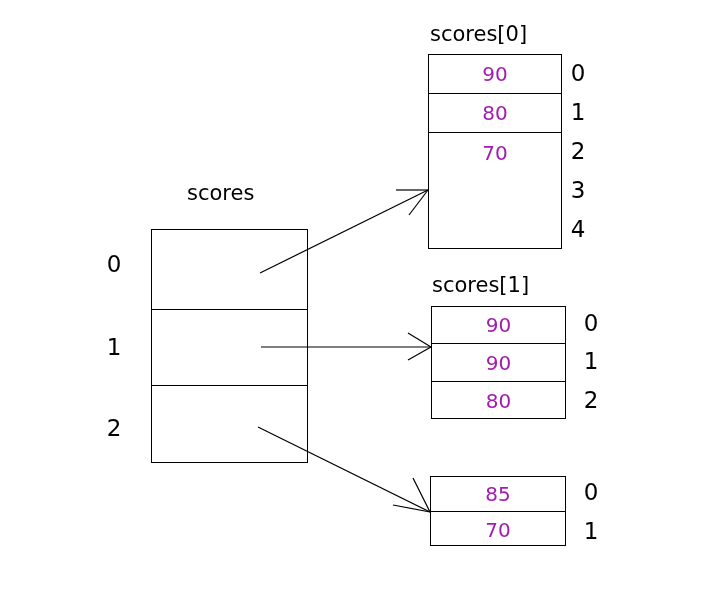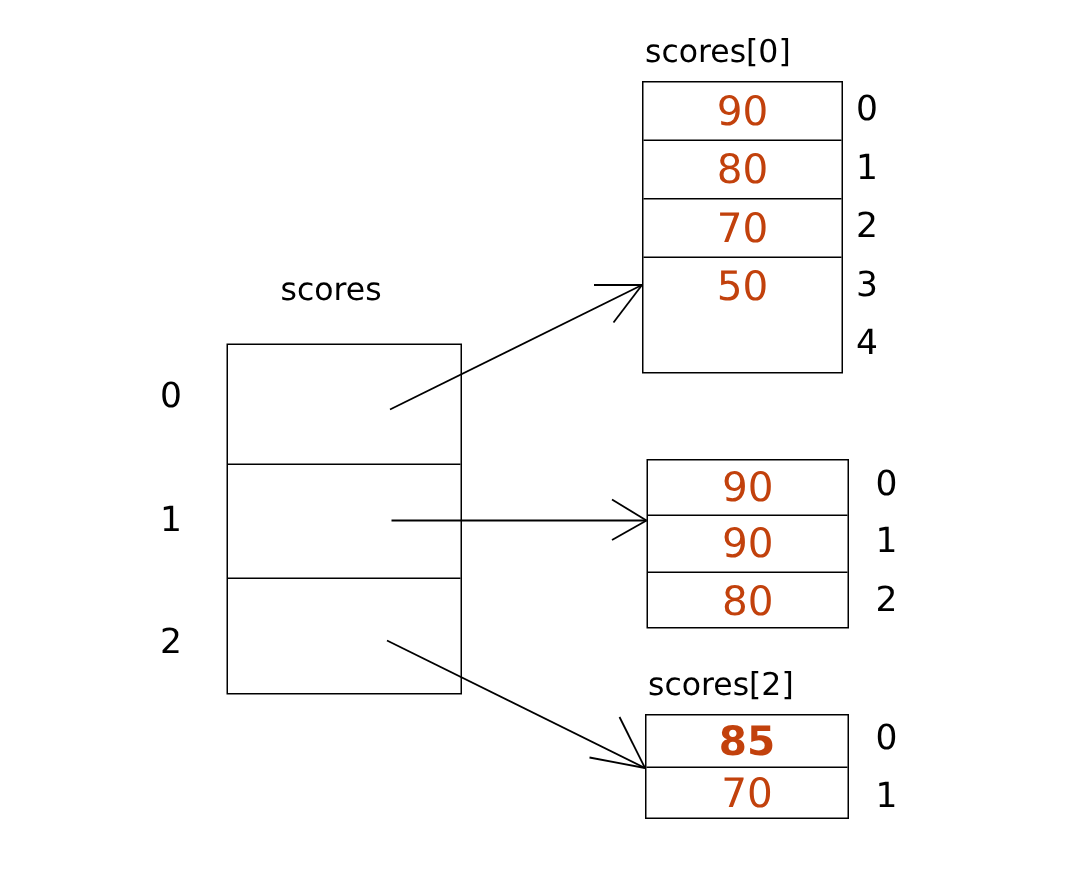--- a/index.html
+++ b/index.html
@@ -38,22 +38,22 @@
     border: 1px solid #000000;
     box-sizing: border-box;
     background: transparent;
   }
   .cell {
     box-sizing: border-box;
     border-bottom: 1px solid #000000;
     display: flex;
     align-items: center;
     justify-content: center;
-    color: #c2410c;
-    font-size: 27px;
+    color: #a21caf;
+    font-size: 20px;
     line-height: 1;
     text-align: right;
   }
   .cell:last-child {
     border-bottom: none;
   }
   .arrow-layer {
     position: absolute;
     left: 0;
     top: 0;
@@ -78,44 +78,43 @@
     <div class="cell" style="height:76px;"></div>
     <div class="cell" style="height:76px;"></div>
   </div>
 
   <div class="label" style="left:430px; top:24px;">scores[0]</div>
 
   <div class="array-box" style="left:428px; top:54px; width:134px; height:195px;">
     <div class="cell" style="height:39px;">90</div>
     <div class="cell" style="height:39px;">80</div>
     <div class="cell" style="height:39px;">70</div>
-    <div class="cell" style="height:39px;">50</div>
   </div>
 
   <div class="idx" style="left:568px; top:62px; width:20px;">0</div>
   <div class="idx" style="left:568px; top:101px; width:20px;">1</div>
   <div class="idx" style="left:568px; top:140px; width:20px;">2</div>
   <div class="idx" style="left:568px; top:179px; width:20px;">3</div>
   <div class="idx" style="left:568px; top:218px; width:20px;">4</div>
 
+  <div class="label" style="left:432px; top:275px;">scores[1]</div>
 
   <div class="array-box" style="left:431px; top:306px; width:135px; height:113px;">
     <div class="cell" style="height:37px;">90</div>
     <div class="cell" style="height:38px;">90</div>
     <div class="cell" style="height:38px;">80</div>
   </div>
 
   <div class="idx" style="left:581px; top:312px; width:20px;">0</div>
   <div class="idx" style="left:581px; top:350px; width:20px;">1</div>
   <div class="idx" style="left:581px; top:389px; width:20px;">2</div>
 
-  <div class="label" style="left:432px; top:446px;">scores[2]</div>
 
   <div class="array-box" style="left:430px; top:476px; width:136px; height:70px;">
-    <div class="cell" style="height:35px;font-weight:bold;">85</div>
+    <div class="cell" style="height:35px;">85</div>
     <div class="cell" style="height:35px;">70</div>
   </div>
 
   <div class="idx" style="left:581px; top:481px; width:20px;">0</div>
   <div class="idx" style="left:581px; top:520px; width:20px;">1</div>
 
   <svg class="arrow-layer" viewBox="0 0 726 590">
 
     <g>
       <line x1="260" y1="273" x2="428" y2="190" stroke="#000000" stroke-width="1.2"></line>

